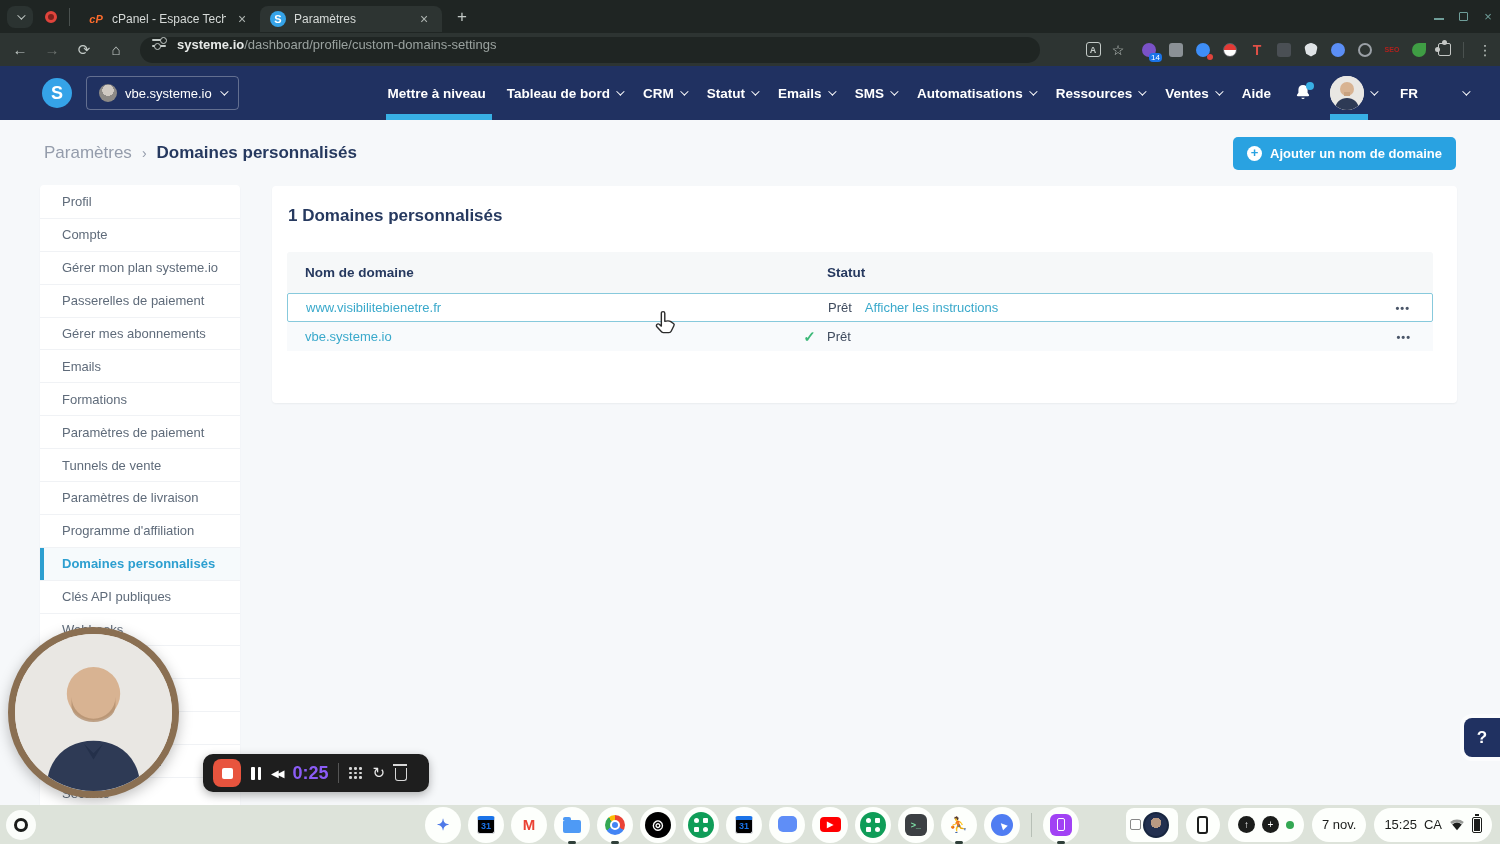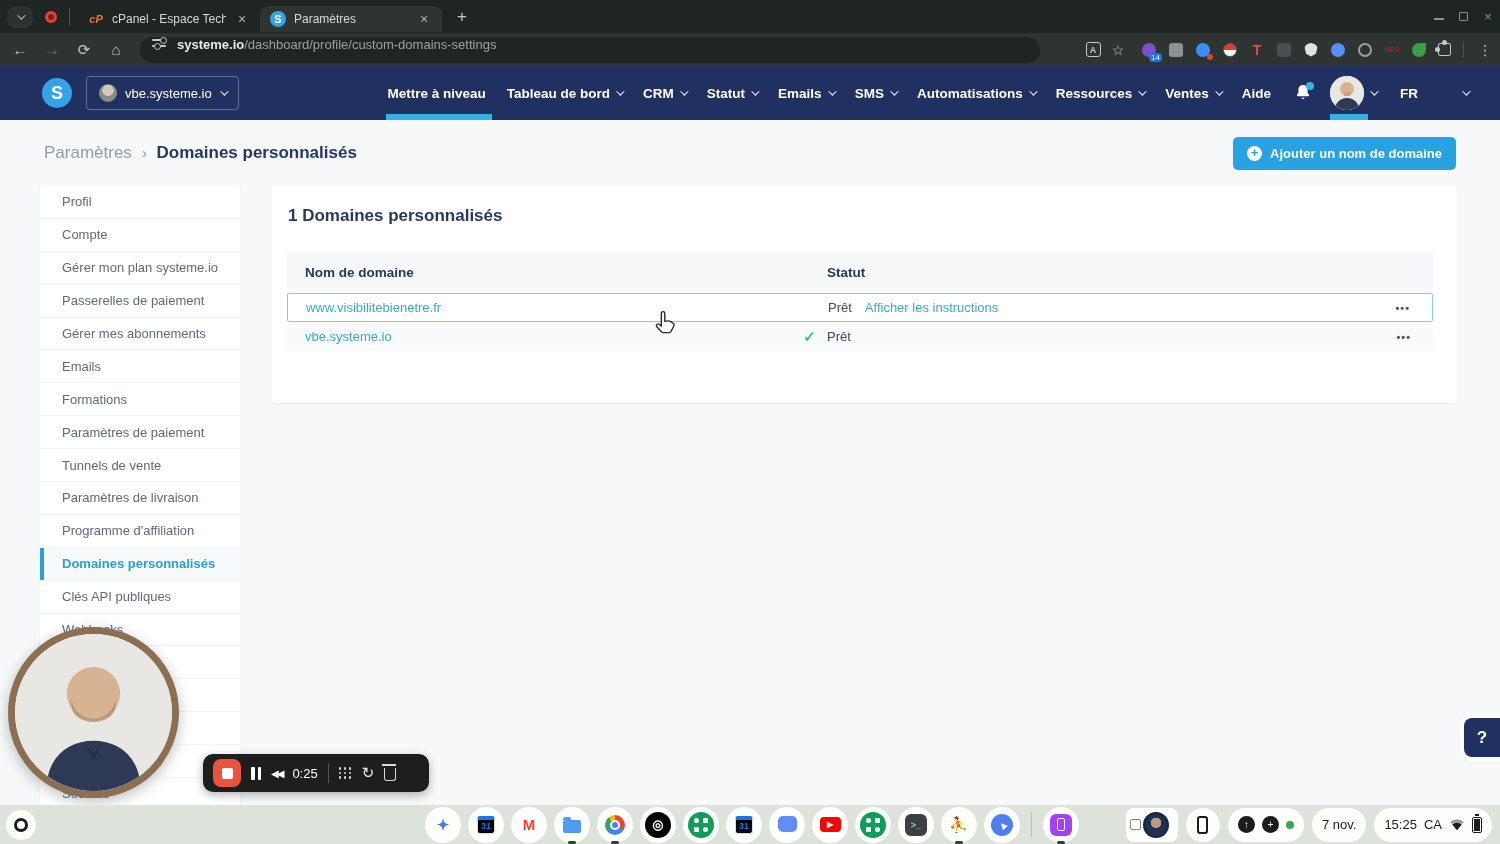--- a/index.html
+++ b/index.html
@@ -101,21 +101,21 @@
   
   .webcam { position:absolute; left:8px; top:627px; width:171px; height:171px; border-radius:50%; border:7px solid #8a6f52; overflow:hidden; background:#e9e7e3; box-shadow:0 4px 14px rgba(0,0,0,.25); }
 
   
   .recorder { position:absolute; left:203px; top:754px; width:226px; height:38px; background:#1e1e1e; border-radius:10px; display:flex; align-items:center; padding:0 10px; gap:10px; box-shadow:0 3px 10px rgba(0,0,0,.3); }
   .stop-btn { width:28px; height:28px; border-radius:8px; background:#e8543e; display:flex; align-items:center; justify-content:center; }
   .stop-btn i { width:11px; height:11px; background:#fff; border-radius:2px; }
   .pause-btn { display:flex; gap:3px; }
   .pause-btn i { width:3.5px; height:13px; background:#fff; border-radius:1px; }
   .rew-btn { color:#fff; font-size:10px; letter-spacing:-2px; }
-  .rec-time { color:#ffffff; font-size:13px; font-weight:normal; }
+  .rec-time { color:#8b5cf6; font-size:18px; font-weight:bold; }
   .rec-sep { width:1px; height:20px; background:#555; }
   .dots-grid { display:grid; grid-template-columns:repeat(3,3px); grid-gap:2px; }
   .dots-grid i { width:2.6px; height:2.6px; background:#d8d8d8; border-radius:50%; }
   .restart-btn { color:#e8e8e8; font-size:15px; }
   .trash-btn { position:relative; width:12px; height:13px; border:1.6px solid #d8d8d8; border-top:none; border-radius:0 0 3px 3px; margin-top:3px; }
   .trash-btn::before { content:""; position:absolute; top:-4px; left:-3px; width:14px; height:2px; background:#d8d8d8; }
 
   
   .shelf { position:absolute; left:0; top:805px; width:1500px; height:39px; background:#dde3da; display:flex; align-items:center; }
   .launcher { width:30px; height:30px; margin-left:6px; border-radius:50%; background:#fbfdfa; display:flex; align-items:center; justify-content:center; }

